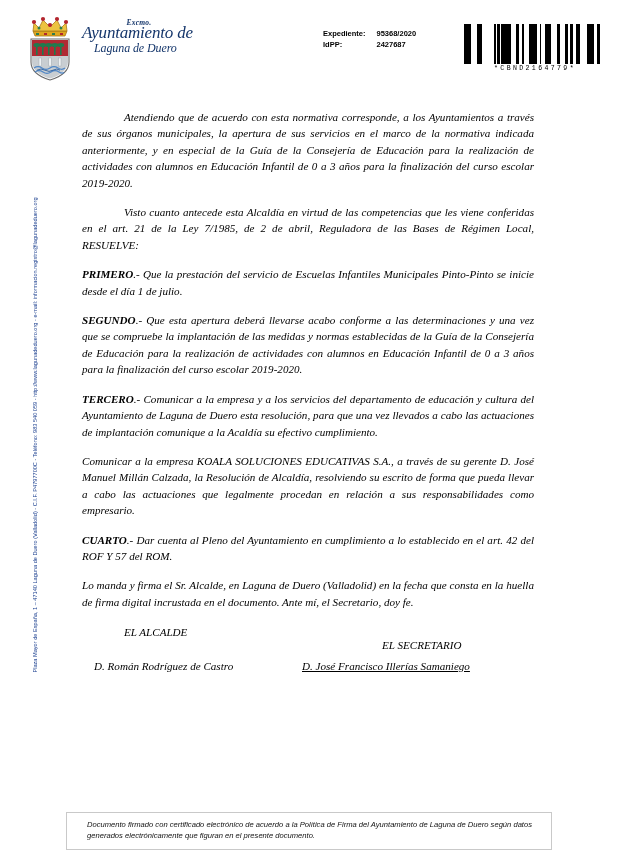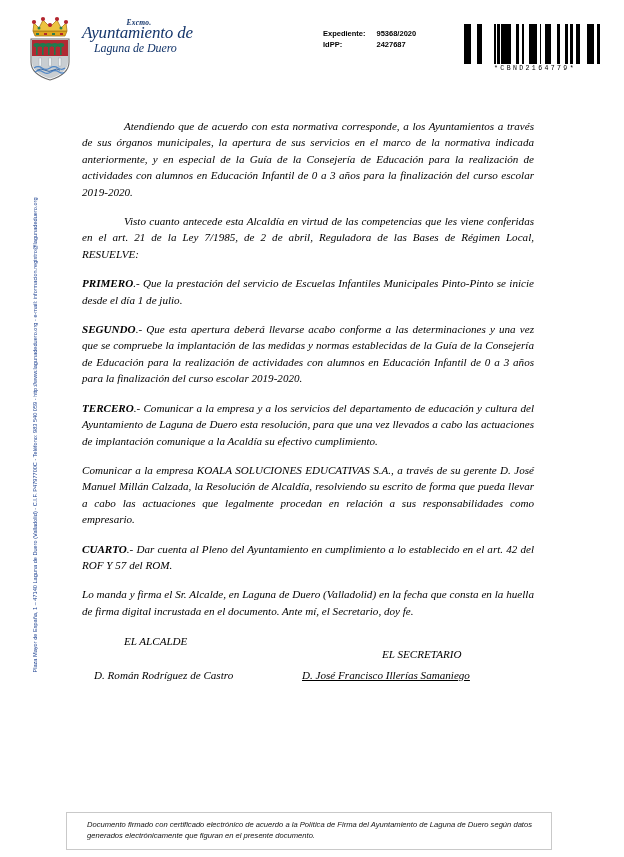--- a/index.html
+++ b/index.html
@@ -122,21 +122,21 @@
     top: 108px;
     width: 452px;
     font-family: "Liberation Serif", serif;
     font-style: italic;
     font-size: 11.1px;
     line-height: 1.48;
     color: #000;
     text-align: justify;
   }
   .doc-body p {
-    margin: 10px 0 13px 0;
+    margin: 1px 0 13px 0;
   }
   .para-indent { text-indent: 42px; }
   .lead {
     font-weight: bold;
     font-style: italic;
   }
   .tight { margin-bottom: 0; }
 
   
   .sign-titles {

